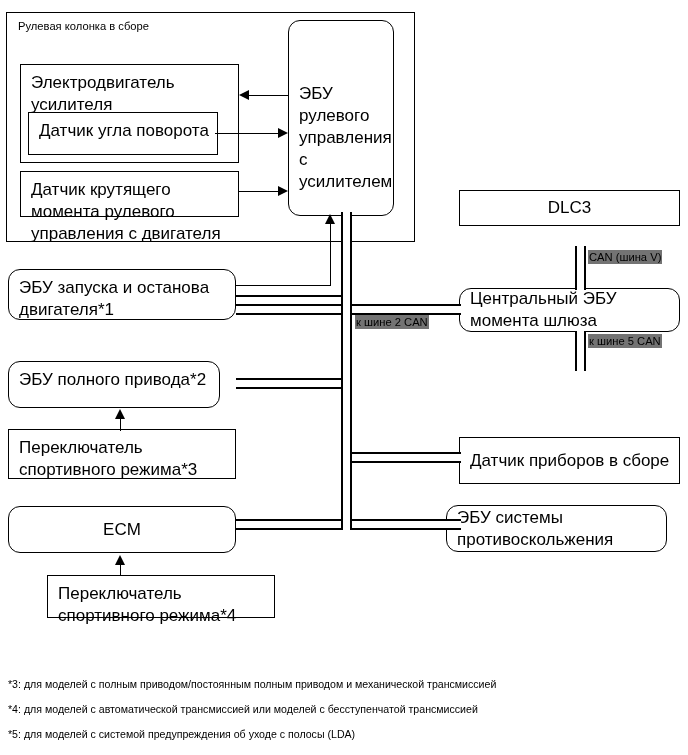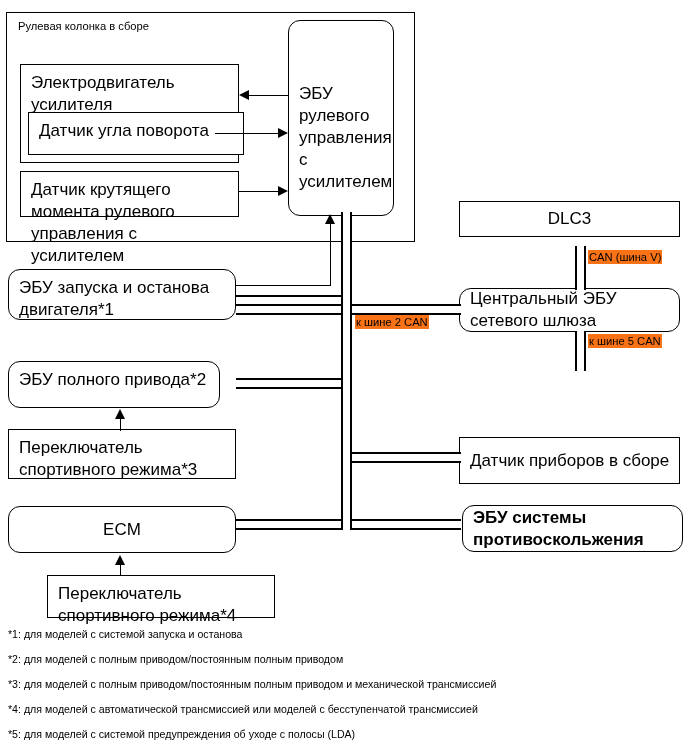--- a/index.html
+++ b/index.html
@@ -7,21 +7,21 @@
   #page{position:relative;width:688px;height:755px;overflow:hidden;background:#ffffff;}
 
   .box{position:absolute;box-sizing:border-box;border:1.4px solid #000;background:#fff;}
   .box.rounded{border-radius:12px;}
   .box .lbl{position:absolute;left:10px;top:7px;right:6px;font-size:17px;line-height:22px;white-space:pre-line;}
   .box .lbl.center{left:0;right:0;text-align:center;top:50%;transform:translateY(-50%);}
   .box .lbl.mid{top:50%;transform:translateY(-50%);}
 
   .container-lbl{position:absolute;font-size:11.2px;line-height:14px;}
 
-  .free-lbl{position:absolute;font-size:11.2px;line-height:14px;white-space:nowrap;background:#f97316;padding:0 1px;}
+  .free-lbl{position:absolute;font-size:11.2px;line-height:14px;white-space:nowrap;background:#737373;padding:0 1px;}
 
   .note{position:absolute;font-size:10.6px;line-height:13px;white-space:nowrap;}
 
   
   .ln-h{position:absolute;height:0;border-top:1.2px solid #000;}
   .ln-v{position:absolute;width:0;border-left:1.2px solid #000;}
 
   
   .bus-v{position:absolute;width:11px;background:
      linear-gradient(to right,#000 0 2px,#fff 2px 9px,#000 9px 11px);}
@@ -41,27 +41,27 @@
 
 <div id="page">
 
   <div class="box" style="left:6px;top:12px;width:409px;height:230px;"></div>
   <div class="container-lbl" style="left:18px;top:19px;">Рулевая колонка в сборе</div>
 
   <div class="box" style="left:20px;top:64px;width:219px;height:99px;">
     <div class="lbl">Электродвигатель усилителя
 рулевого управления</div>
   </div>
-  <div class="box" style="left:28px;top:112px;width:216px;height:43px;">
+  <div class="box" style="left:28px;top:112px;width:190px;height:43px;">
     <div class="lbl">Датчик угла поворота</div>
   </div>
 
   <div class="box" style="left:20px;top:171px;width:219px;height:46px;">
     <div class="lbl">Датчик крутящего момента рулевого
-управления с усилителем</div>
+управления с двигателя</div>
   </div>
 
   <div class="box rounded" style="left:288px;top:20px;width:106px;height:196px;padding-left:30px;">
     <div class="lbl" style="top:62px;">ЭБУ рулевого
 управления
 с усилителем</div>
   </div>
 
   <div class="ln-h" style="left:249px;top:95px;width:39px;"></div>
   <div class="arr arr-l" style="left:239px;top:90px;"></div>
@@ -95,34 +95,34 @@
     <div class="lbl center">ECM</div>
   </div>
 
   <div class="box" style="left:8px;top:575px;width:228px;height:43px;margin-left:39px;">
     <div class="lbl">Переключатель спортивного режима*4</div>
   </div>
 
   <div class="ln-v" style="left:120px;top:565px;height:11px;"></div>
   <div class="arr arr-u" style="left:115px;top:555px;"></div>
 
-  <div class="box" style="left:459px;top:201px;width:221px;height:36px;">
+  <div class="box" style="left:459px;top:190px;width:221px;height:36px;">
     <div class="lbl center">DLC3</div>
   </div>
 
   <div class="box rounded" style="left:459px;top:288px;width:221px;height:44px;">
-    <div class="lbl mid">Центральный ЭБУ сетевого шлюза</div>
+    <div class="lbl mid">Центральный ЭБУ момента шлюза</div>
   </div>
 
 
   <div class="box" style="left:459px;top:437px;width:221px;height:47px;">
     <div class="lbl mid">Датчик приборов в сборе</div>
   </div>
 
-  <div class="box rounded" style="left:462px;top:505px;width:221px;height:47px;font-weight:bold;">
+  <div class="box rounded" style="left:446px;top:505px;width:221px;height:47px;">
     <div class="lbl mid">ЭБУ системы противоскольжения</div>
   </div>
 
   <div class="bus-v z" style="left:341px;top:212px;height:318px;"></div>
 
   <div class="bus-h z" style="left:236px;top:295px;width:112px;"></div>
 
   <div class="bus-h z" style="left:236px;top:304px;width:225px;"></div>
 
   <div class="bus-h z" style="left:236px;top:378px;width:112px;"></div>
@@ -132,19 +132,17 @@
   <div class="bus-h z" style="left:236px;top:519px;width:225px;"></div>
 
   <div class="bus-v" style="left:575px;top:246px;height:44px;"></div>
 
   <div class="bus-v" style="left:575px;top:331px;height:40px;"></div>
 
   <div class="free-lbl" style="left:588px;top:250px;">CAN (шина V)</div>
   <div class="free-lbl" style="left:355px;top:315px;text-align:right;">к шине 2 CAN</div>
   <div class="free-lbl" style="left:588px;top:334px;">к шине 5 CAN</div>
 
-  <div class="note" style="left:8px;top:628px;">*1: для моделей с системой запуска и останова</div>
-  <div class="note" style="left:8px;top:653px;">*2: для моделей с полным приводом/постоянным полным приводом</div>
   <div class="note" style="left:8px;top:678px;">*3: для моделей с полным приводом/постоянным полным приводом и механической трансмиссией</div>
   <div class="note" style="left:8px;top:703px;">*4: для моделей с автоматической трансмиссией или моделей с бесступенчатой трансмиссией</div>
   <div class="note" style="left:8px;top:728px;">*5: для моделей с системой предупреждения об уходе с полосы (LDA)</div>
 
 </div>
 
 </body></html>

